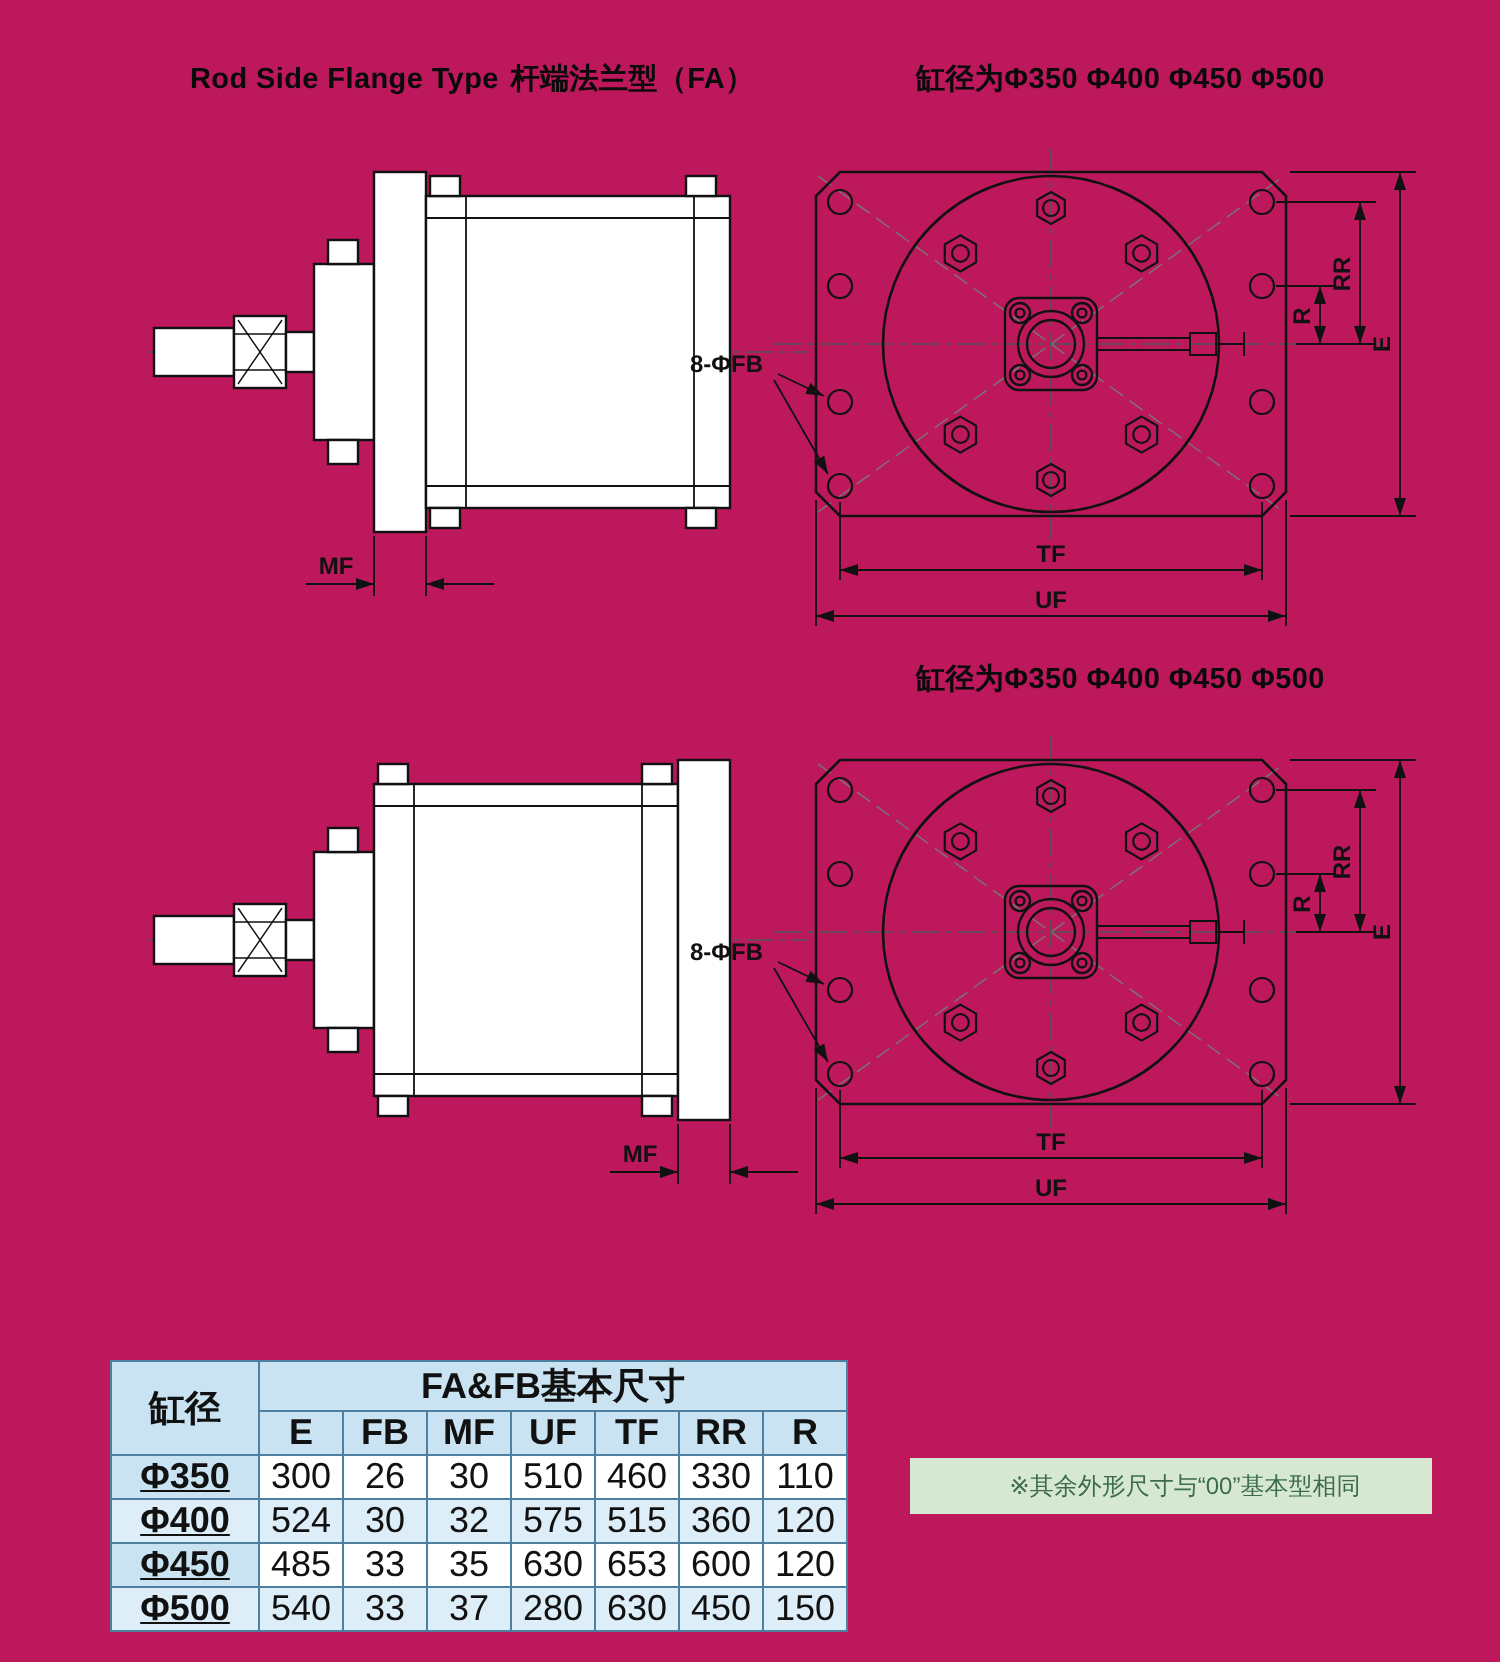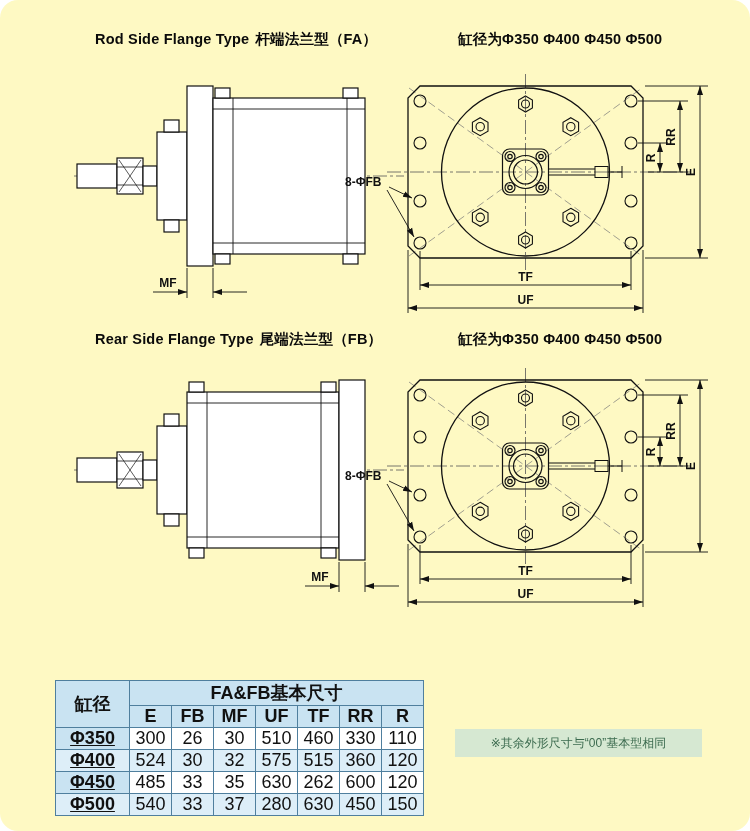--- a/index.html
+++ b/index.html
@@ -1,28 +1,28 @@
 <!DOCTYPE html>
 <html><head>
 <meta charset="utf-8">
 <style>
   html,body{margin:0;padding:0;background:#fff;}
-  .page{position:relative;width:750px;height:831px;background:#fef9c3;font-family:"Liberation Sans","DejaVu Sans",sans-serif;overflow:hidden;color:#111;border-radius:18px;}
+  .page{position:relative;width:750px;height:831px;background:#be185d;font-family:"Liberation Sans","DejaVu Sans",sans-serif;overflow:hidden;color:#111;}
   .sec-title{position:absolute;font-size:14.5px;font-weight:bold;color:#0a0a0a;white-space:nowrap;letter-spacing:0.2px;}
   .drawing{position:absolute;}
   svg text{font-family:"Liberation Sans","DejaVu Sans",sans-serif;font-size:12px;font-weight:bold;fill:#111;}
   .spec-table{position:absolute;left:55px;top:680px;border-collapse:collapse;font-size:18px;color:#111;}
   .spec-table th,.spec-table td{border:1px solid #4f7f9e;text-align:center;height:17px;padding:0 2px;}
   .spec-table th{background:#c9e3f2;font-weight:bold;}
   .spec-table td{background:#fff;font-weight:normal;}
   .spec-table tr.alt td{background:#ddeef8;}
   .spec-table td.bore-cell{background:#c9e3f2;font-weight:bold;text-decoration:underline;}
   .col-bore{width:74px;}
   .col-dim{width:42px;}
-  .note-box{position:absolute;left:455px;top:729px;width:247px;height:28px;background:#d6e8d2;color:#3c6b4f;display:flex;align-items:center;justify-content:center;font-size:12px;}
+  .note-box{position:absolute;left:455px;top:729px;width:247px;height:28px;background:#d6e8d2;color:#3c6b4f;display:flex;align-items:center;justify-content:center;font-size:12px;padding-left:14px;}
 </style>
 </head>
 <body>
 
 <div class="page">
 
   <div class="sec-title" style="left:95px;top:30px;">
     <span style="margin-right:6px;">Rod Side Flange Type</span><span>杆端法兰型（FA）</span>
   </div>
   <div class="sec-title" style="left:458px;top:30px;">缸径为Φ350 Φ400 Φ450 Φ500</div>
@@ -162,23 +162,20 @@
       <line x1="337" y1="27" x2="337" y2="98" marker-start="url(#mk2)" marker-end="url(#mk2)"></line>
       <line x1="357" y1="12" x2="357" y2="184" marker-start="url(#mk2)" marker-end="url(#mk2)"></line>
     </g>
     <text x="182.5" y="207" text-anchor="middle">TF</text>
     <text x="182.5" y="230" text-anchor="middle">UF</text>
     <text transform="rotate(-90 312 84)" x="312" y="84" text-anchor="middle">R</text>
     <text transform="rotate(-90 332 63)" x="332" y="63" text-anchor="middle">RR</text>
     <text transform="rotate(-90 352 98)" x="352" y="98" text-anchor="middle">E</text>
   </svg>
 
-  <div class="sec-title" style="left:95px;top:330px;">
-    <span style="margin-right:6px;">Rear Side Flange Type</span><span>尾端法兰型（FB）</span>
-  </div>
   <div class="sec-title" style="left:458px;top:330px;">缸径为Φ350 Φ400 Φ450 Φ500</div>
 
   <svg class="drawing" style="left:74px;top:350px;" width="330" height="250" viewBox="0 0 330 250">
     <defs>
       <marker id="mk3" markerWidth="10" markerHeight="8" refX="9" refY="4" orient="auto-start-reverse" markerUnits="userSpaceOnUse">
         <path d="M0,1 L9,4 L0,7 Z" fill="#111"></path>
       </marker>
     </defs>
     <line x1="0" y1="120" x2="330" y2="120" stroke="#555" stroke-width="0.8" stroke-dasharray="14 3 3 3"></line>
     <g stroke="#111" stroke-width="1.2" fill="#fff">
@@ -362,21 +359,21 @@
         <td>515</td>
         <td>360</td>
         <td>120</td>
       </tr>
       <tr>
         <td class="bore-cell">Φ450</td>
         <td>485</td>
         <td>33</td>
         <td>35</td>
         <td>630</td>
-        <td>262</td>
+        <td>653</td>
         <td>600</td>
         <td>120</td>
       </tr>
       <tr class="alt">
         <td class="bore-cell">Φ500</td>
         <td>540</td>
         <td>33</td>
         <td>37</td>
         <td>280</td>
         <td>630</td>

